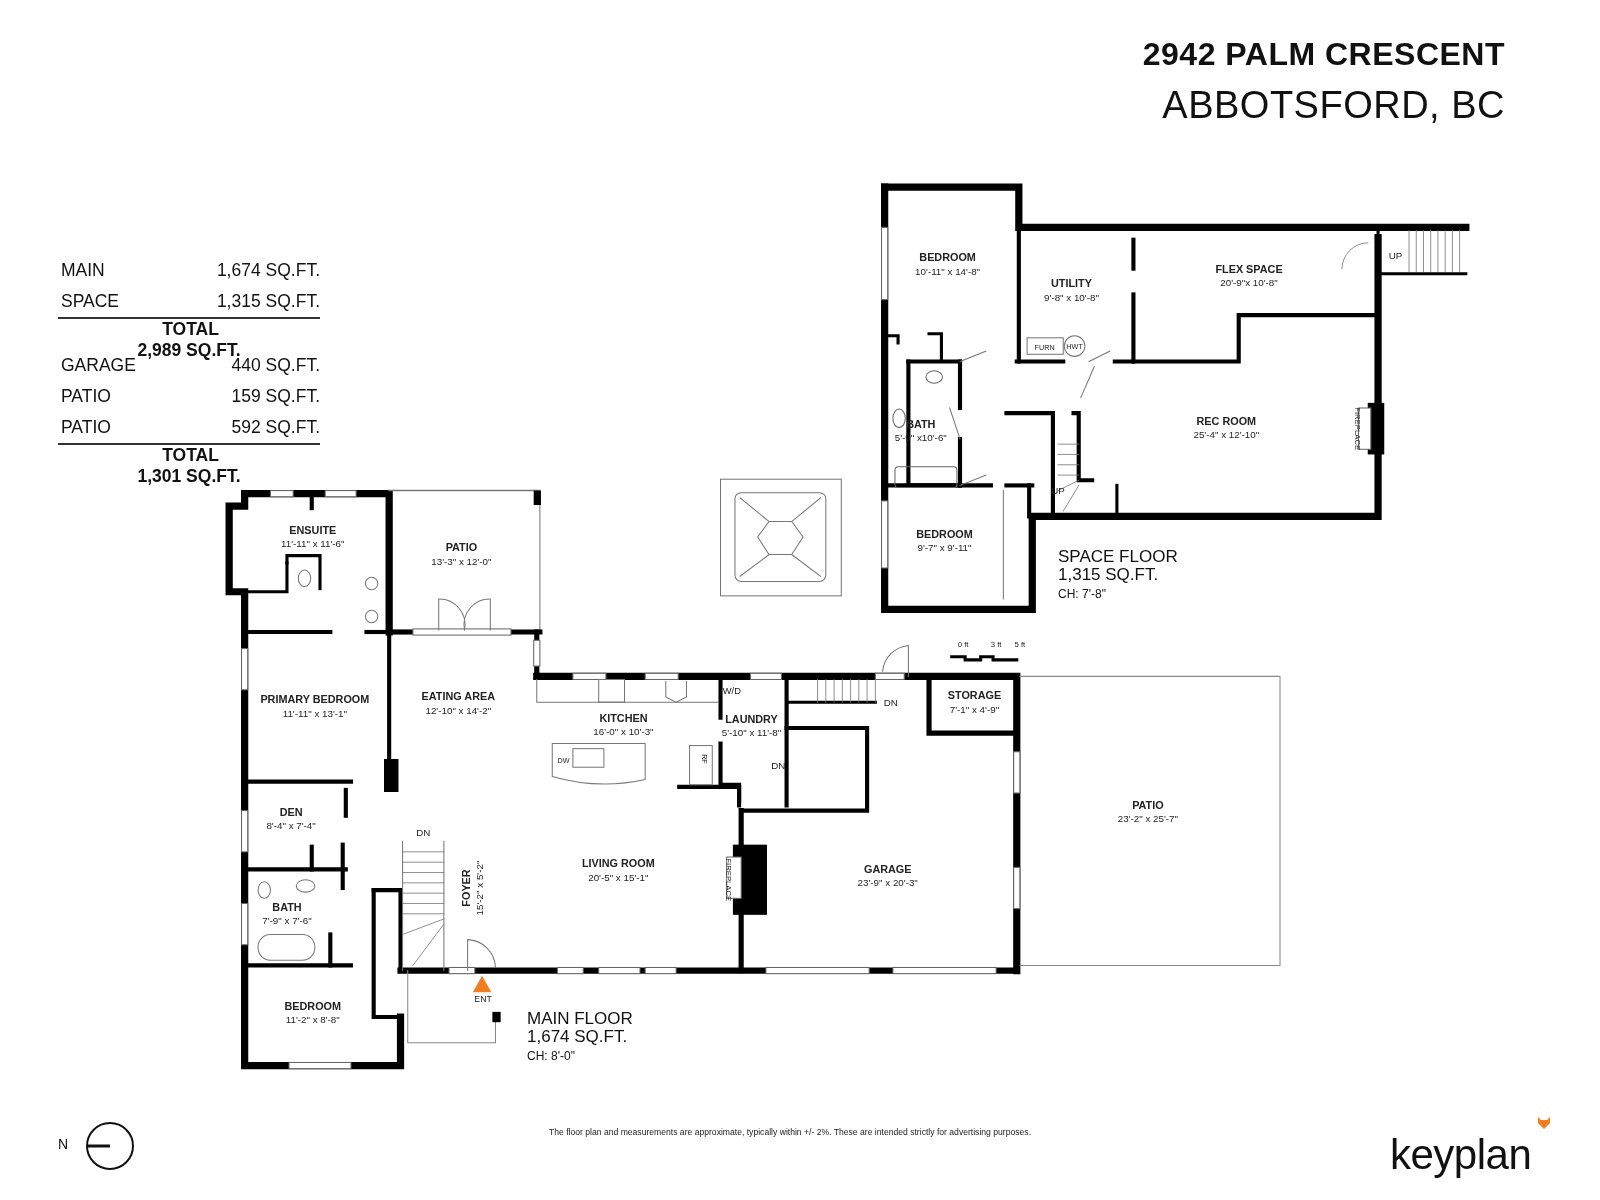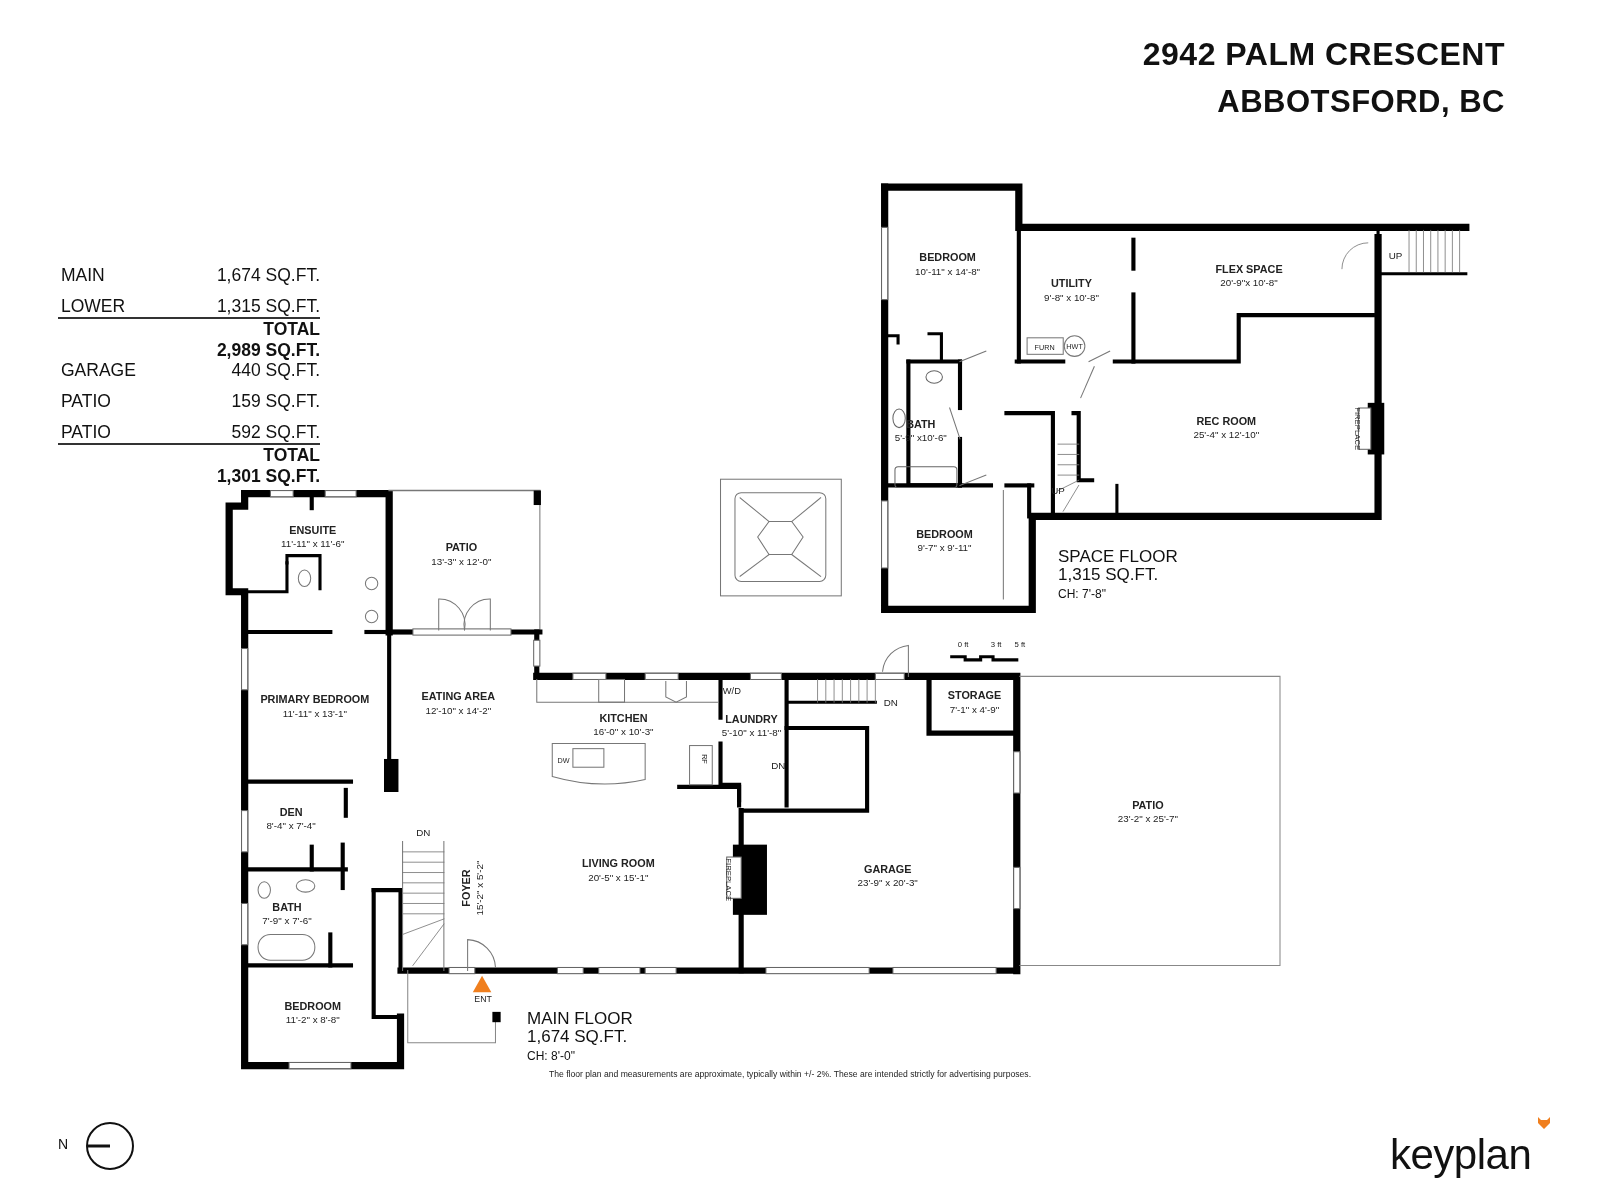--- a/index.html
+++ b/index.html
@@ -1,54 +1,54 @@
 <!DOCTYPE html>
 <html><head>
 <meta charset="utf-8">
 <style>
   html, body { margin: 0; padding: 0; background: #ffffff; }
   body { width: 1600px; height: 1200px; position: relative; overflow: hidden;
          font-family: "Liberation Sans", "DejaVu Sans", sans-serif; color: #111; }
   .title { position: absolute; right: 95px; top: 36px; font-size: 32px; font-weight: 700;
            letter-spacing: 0.5px; color: #111; }
-  .subtitle { position: absolute; right: 95px; top: 84px; font-size: 31px; font-weight: 700;
+  .subtitle { position: absolute; right: 95px; top: 84px; font-size: 38px; font-weight: 400;
               letter-spacing: 0.5px; color: #111; }
   .area-table { position: absolute; left: 58px; top: 255px; width: 262px; font-size: 17.5px; }
-  .area-row { display: flex; justify-content: space-between; height: 31px; align-items: flex-end; }
+  .area-row { display: flex; justify-content: space-between; height: 31px; align-items: center; }
   .area-row.bold { font-weight: 700; flex-direction: column; }
   .area-row .lbl { padding-left: 3px; }
   .area-sep { height: 2px; background: #333; margin: 0; }
   svg.plan { position: absolute; left: 0; top: 0; }
   .rl { font-size: 10.5px; font-weight: 700; fill: #222; text-anchor: middle; }
   .rd { font-size: 9.5px; fill: #222; text-anchor: middle; }
   .floor-lbl { position: absolute; line-height: 1.05; }
   .floor-lbl .n { font-size: 17px; font-weight: 400; display: block; }
   .floor-lbl .s { font-size: 17px; display: block; }
   .floor-lbl .c { font-size: 12px; display: block; margin-top: 4px; }
-  .disclaimer { position: absolute; left: 420px; width: 740px; top: 1068px; text-align: center;
+  .disclaimer { position: absolute; left: 420px; width: 740px; top: 1126px; text-align: center;
                 font-size: 8.6px; line-height: 13px; color: #222; }
   .logo { position: absolute; left: 1390px; top: 1117px; font-size: 42px; font-weight: 400;
           letter-spacing: -0.5px; color: #111; margin-top: 14px; }
   .logo-mark { position: absolute; left: 1537px; top: 1116px; }
   .north { position: absolute; left: 58px; top: 1120px; }
   .north .nl { position: absolute; left: 0; top: 16px; font-size: 14px; }
 </style>
 </head>
 <body>
 
 <div class="title">2942 PALM CRESCENT</div>
 <div class="subtitle">ABBOTSFORD, BC</div>
 
 <div class="area-table">
   <div class="area-row">
     <span class="lbl">MAIN</span>
     <span>1,674 SQ.FT.</span>
   </div>
   <div class="area-row">
-    <span class="lbl">LOWER</span>
+    <span class="lbl">SPACE</span>
     <span>1,315 SQ.FT.</span>
   </div>
   <div class="area-sep"></div>
   <div class="area-row bold">
     <span class="lbl">TOTAL</span>
     <span>2,989 SQ.FT.</span>
   </div>
   <div class="area-row">
     <span class="lbl">GARAGE</span>
     <span>440 SQ.FT.</span>

